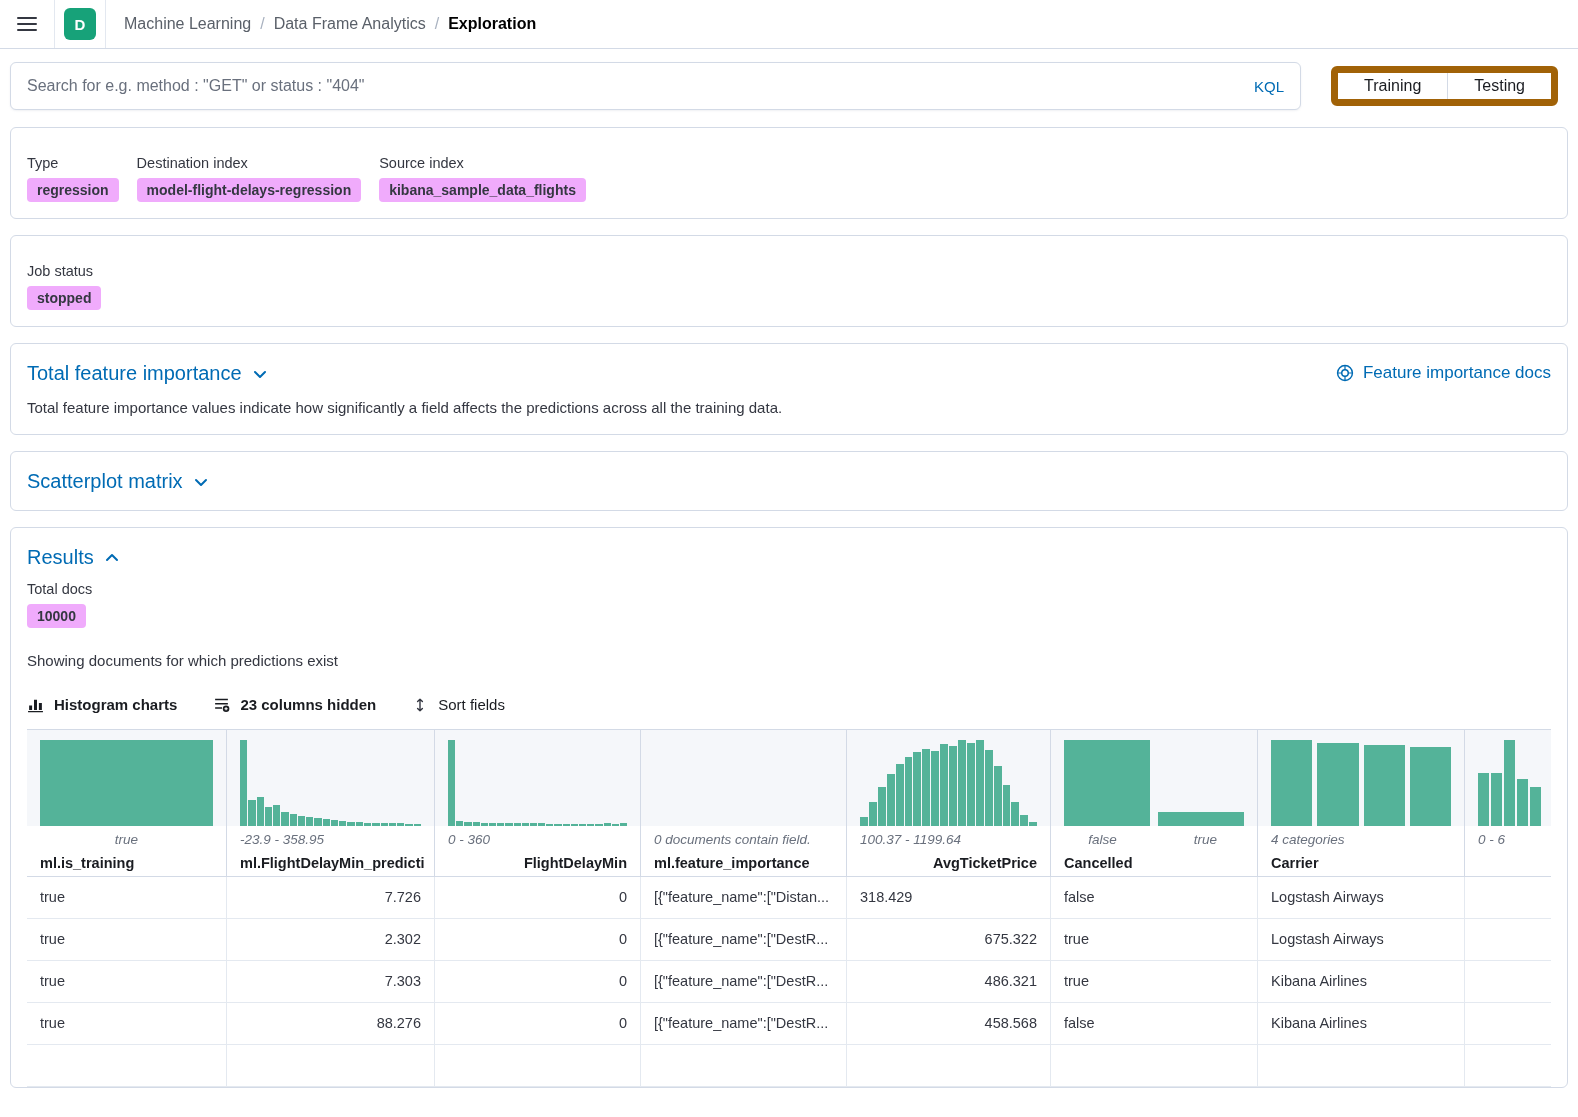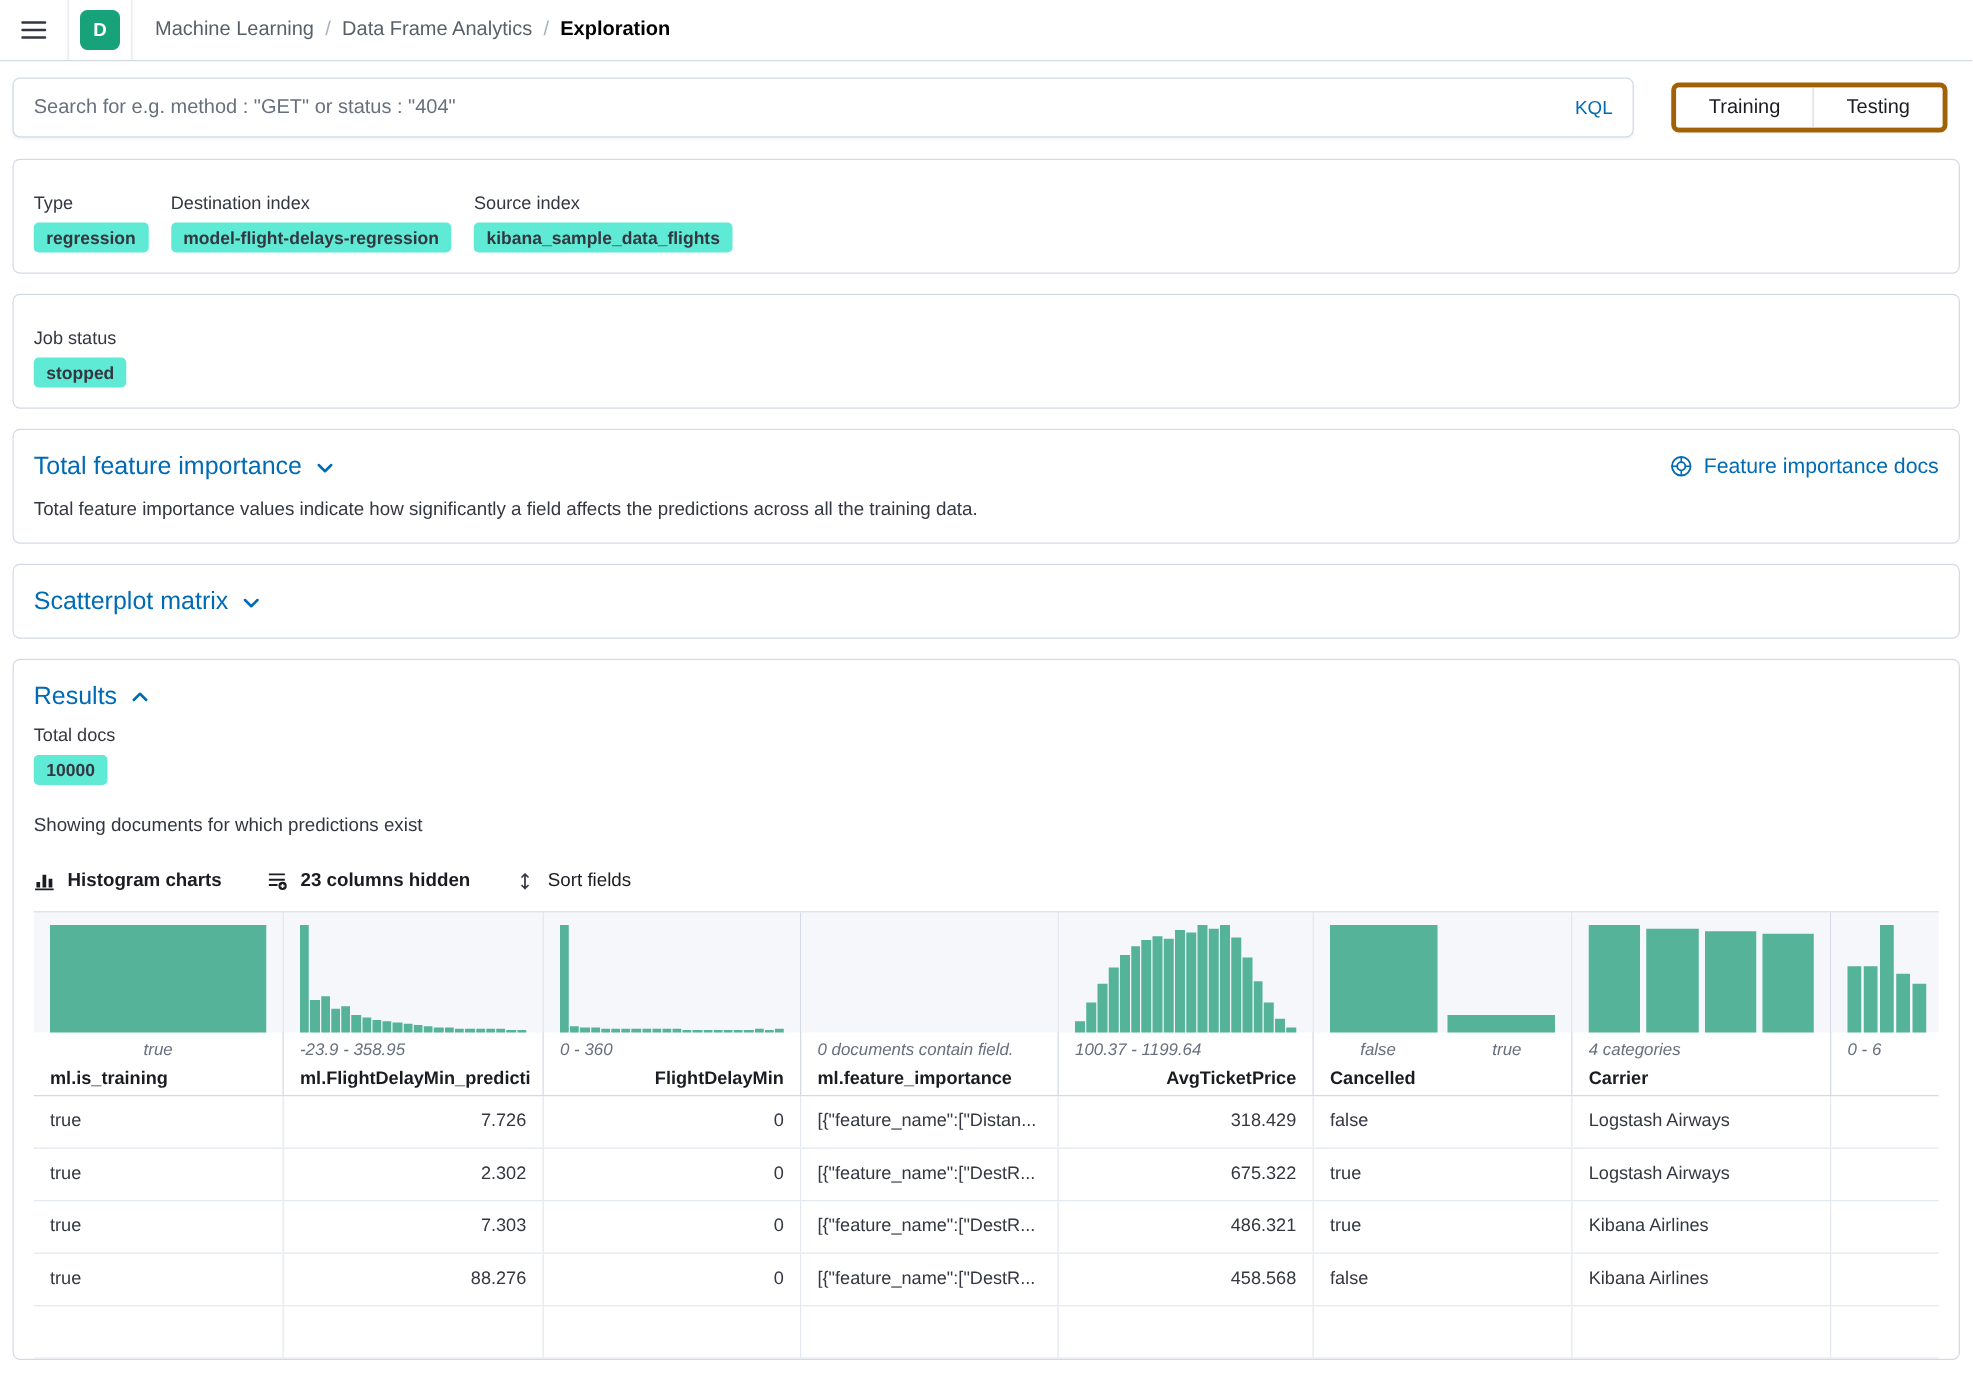--- a/index.html
+++ b/index.html
@@ -20,35 +20,35 @@
   .crumb { color: #5a6069; cursor: pointer; }
   .crumb.current { color: #000000; font-weight: 700; cursor: default; }
   .crumb-sep { color: #A9B2C0; }
 
   
   .search-row { display: flex; align-items: center; gap: 30px; padding: 13px 10px 1px 10px; }
   .search-box { flex: 1; height: 48px; border: 1px solid #D3DAE6; border-radius: 6px; background: #fff; display: flex; align-items: center; padding: 0 16px; box-shadow: 0 1px 2px rgba(152,162,179,.15); }
   .search-box input { flex: 1; border: none; outline: none; font-size: 16px; color: #343741; font-family: "Liberation Sans", sans-serif; background: transparent; }
   .search-box input::placeholder { color: #69707D; opacity: 1; }
   .kql-btn { color: #006BB4; font-size: 15px; margin-left: 14px; cursor: pointer; background: none; border: none; font-family: inherit; }
-  .toggle-group { display: flex; border: 4px solid #a16207; border-radius: 6px; overflow: hidden; height: 40px; margin-right: 10px; }
+  .toggle-group { display: flex; border: 7px solid #a16207; border-radius: 6px; overflow: hidden; height: 40px; margin-right: 10px; }
   .toggle-btn { padding: 0 26px; background: #fff; border: none; font-family: inherit; font-size: 16px; font-weight: 500; color: #1a1c21; cursor: pointer; display: flex; align-items: center; }
   .toggle-btn + .toggle-btn { border-left: 1px solid #D3DAE6; }
 
   
   .panel { margin: 16px 10px; border: 1px solid #D3DAE6; border-radius: 6px; padding: 16px; background: #fff; }
   .panel-head { display: flex; justify-content: space-between; align-items: center; }
   .accordion-btn { display: flex; align-items: center; gap: 10px; background: none; border: none; cursor: pointer; font-family: inherit; }
   .accordion-title { color: #006BB4; font-size: 20px; font-weight: 500; line-height: 26px; }
   .chev { margin-top: 2px; }
   .docs-link { display: flex; align-items: center; gap: 9px; color: #006BB4; font-size: 17px; cursor: pointer; background: none; border: none; font-family: inherit; }
 
   .fields { display: flex; gap: 18px; margin-top: 10px; }
   .field-label { font-size: 14.5px; color: #343741; margin-bottom: 6px; line-height: 18px; }
-  .badge { display: inline-block; background: #5eead4; color: #343741; border-radius: 4px; padding: 3px 10px; font-size: 14px; font-weight: 600; line-height: 18px; }
+  .badge { display: inline-block; background: #f0abfc; color: #343741; border-radius: 4px; padding: 3px 10px; font-size: 14px; font-weight: 600; line-height: 18px; }
 
   .desc-text { margin-top: 12px; font-size: 15px; color: #343741; line-height: 20px; }
   .subtitle { margin-top: 24px; font-size: 15px; color: #343741; line-height: 18px; }
 
   
   .toolbar { display: flex; align-items: center; gap: 36px; margin-top: 26px; }
   .tool { display: flex; align-items: center; gap: 10px; font-size: 15px; font-weight: 700; color: #1a1c21; background: none; border: none; cursor: pointer; font-family: inherit; }
   .tool.light { font-weight: 400; }
 
   
@@ -324,21 +324,21 @@
           <div class="hist-label">0 - 6</div>
           <div class="col-name"></div>
         </div>
       </div>
     <div>
         <div class="grid-row">
           <div class="gcell" style="width: 200px;">true</div>
           <div class="gcell" style="width: 208px; text-align: right;">7.726</div>
           <div class="gcell" style="width: 206px; text-align: right;">0</div>
           <div class="gcell" style="width: 206px;">[{"feature_name":["Distan...</div>
-          <div class="gcell" style="width: 204px; text-align: right;">318.429</div>
+          <div class="gcell" style="width: 204px; ">318.429</div>
           <div class="gcell" style="width: 207px;">false</div>
           <div class="gcell" style="width: 207px;">Logstash Airways</div>
           <div class="gcell" style="width: 90px;"></div>
         </div>
         <div class="grid-row">
           <div class="gcell" style="width: 200px;">true</div>
           <div class="gcell" style="width: 208px; text-align: right;">2.302</div>
           <div class="gcell" style="width: 206px; text-align: right;">0</div>
           <div class="gcell" style="width: 206px;">[{"feature_name":["DestR...</div>
           <div class="gcell" style="width: 204px; text-align: right;">675.322</div>

